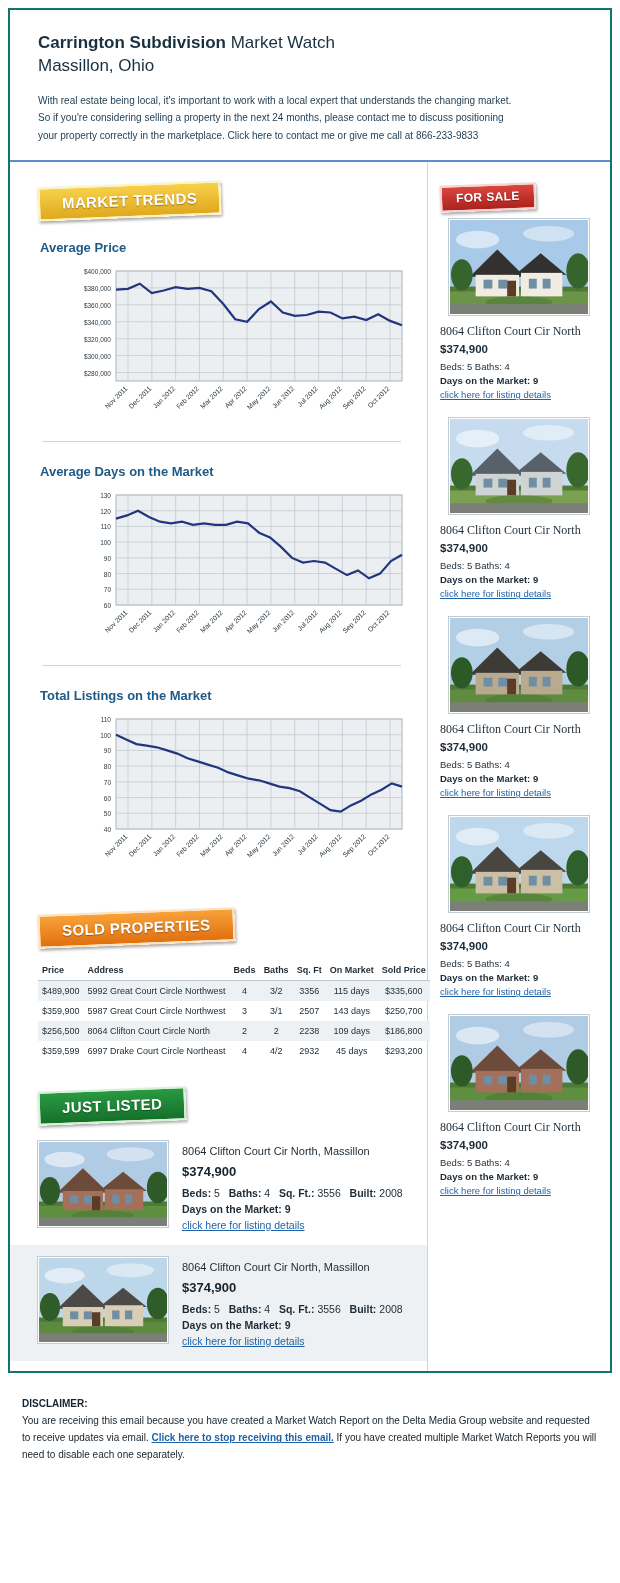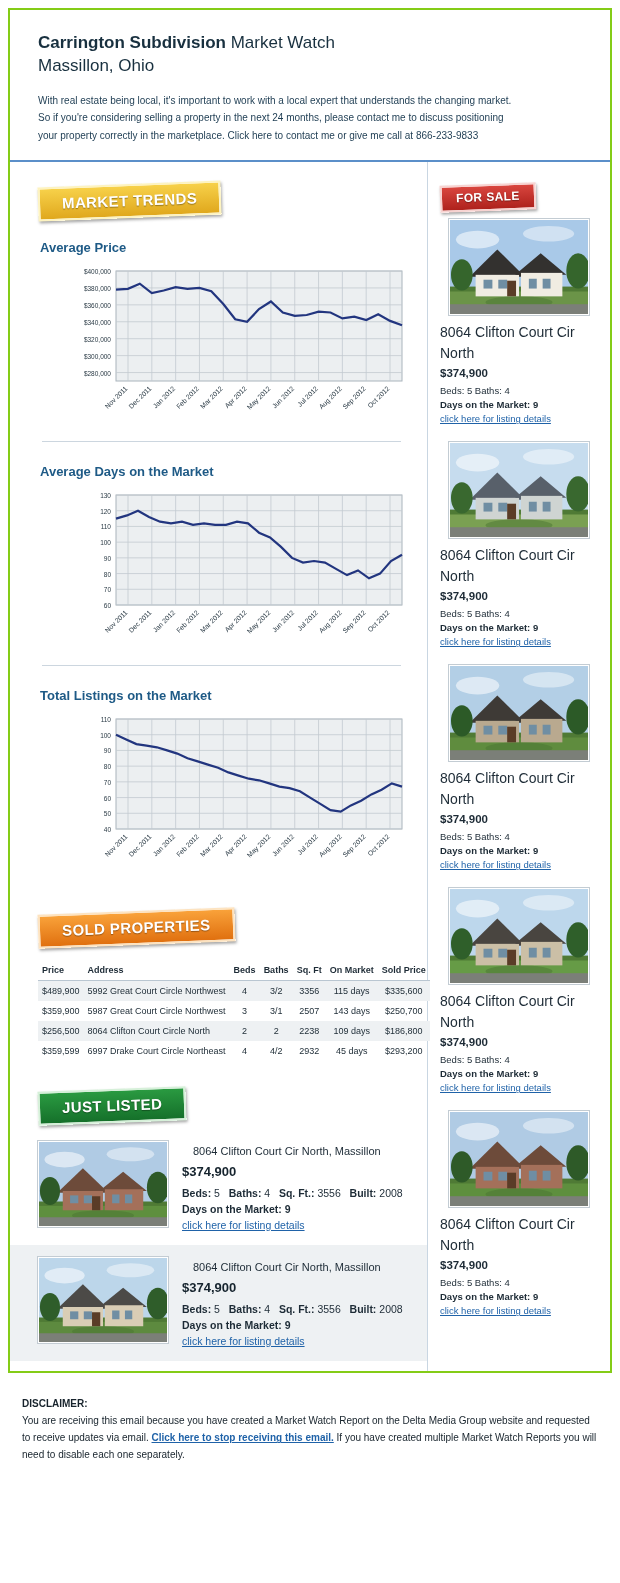--- a/index.html
+++ b/index.html
@@ -10,21 +10,21 @@
     font-family: "Liberation Sans", sans-serif;
     width: 620px;
   }
   .page {
     width: 620px;
     position: relative;
     background: #ffffff;
   }
   .outer-frame {
     margin: 8px;
-    border: 2px solid #84cc16;
+    border: 2px solid #0f766e;
     background: #ffffff;
   }
   
   .header {
     padding: 22px 28px 16px 28px;
     border-bottom: 2px solid #5b8fc9;
   }
   .header h1 {
     margin: 0;
     font-size: 17px;
@@ -142,21 +142,21 @@
   .listing-row.shaded { background: #eef1f3; }
   .listing-photo {
     width: 130px;
     height: 86px;
     border: 1px solid #ffffff;
     box-shadow: 0 0 0 1px #c3ccd3;
     overflow: hidden;
     flex: 0 0 auto;
   }
   .listing-info { font-size: 10.5px; color: #1d2b36; line-height: 1.55; padding-top: 2px;}
-  .listing-info .addr { font-size: 11px; margin-left: 11px; }
+  .listing-info .addr { font-size: 11px; }
   .listing-info .price { font-size: 13px; font-weight: bold; color: #16242e; margin: 2px 0 2px 0;}
   .listing-info .meta b { font-weight: bold; }
   .listing-info .dom { font-weight: bold; }
   .listing-info a {
     color: #1f62a8;
     text-decoration: underline;
     font-size: 10.5px;
   }
   
   .sale-card {
@@ -169,21 +169,21 @@
     box-shadow: 0 0 0 1px #c3ccd3;
     overflow: hidden;
     margin: 0 auto 7px auto;
   }
   .sale-info {
     font-size: 9.5px;
     color: #1d2b36;
     line-height: 1.5;
     padding-left: 2px;
   }
-  .sale-info .addr { font-size: 14px; }
+  .sale-info .addr { font-size: 12px; font-family: Liberation Serif, serif; }
   .sale-info .price { font-size: 11.5px; font-weight: bold; margin: 1px 0 1px 0; }
   .sale-info .dom { font-weight: bold; }
   .sale-info a { color: #1f62a8; text-decoration: underline; }
   
   .disclaimer {
     padding: 14px 22px 18px 22px;
     font-size: 10px;
     color: #17232c;
     line-height: 1.7;
   }

